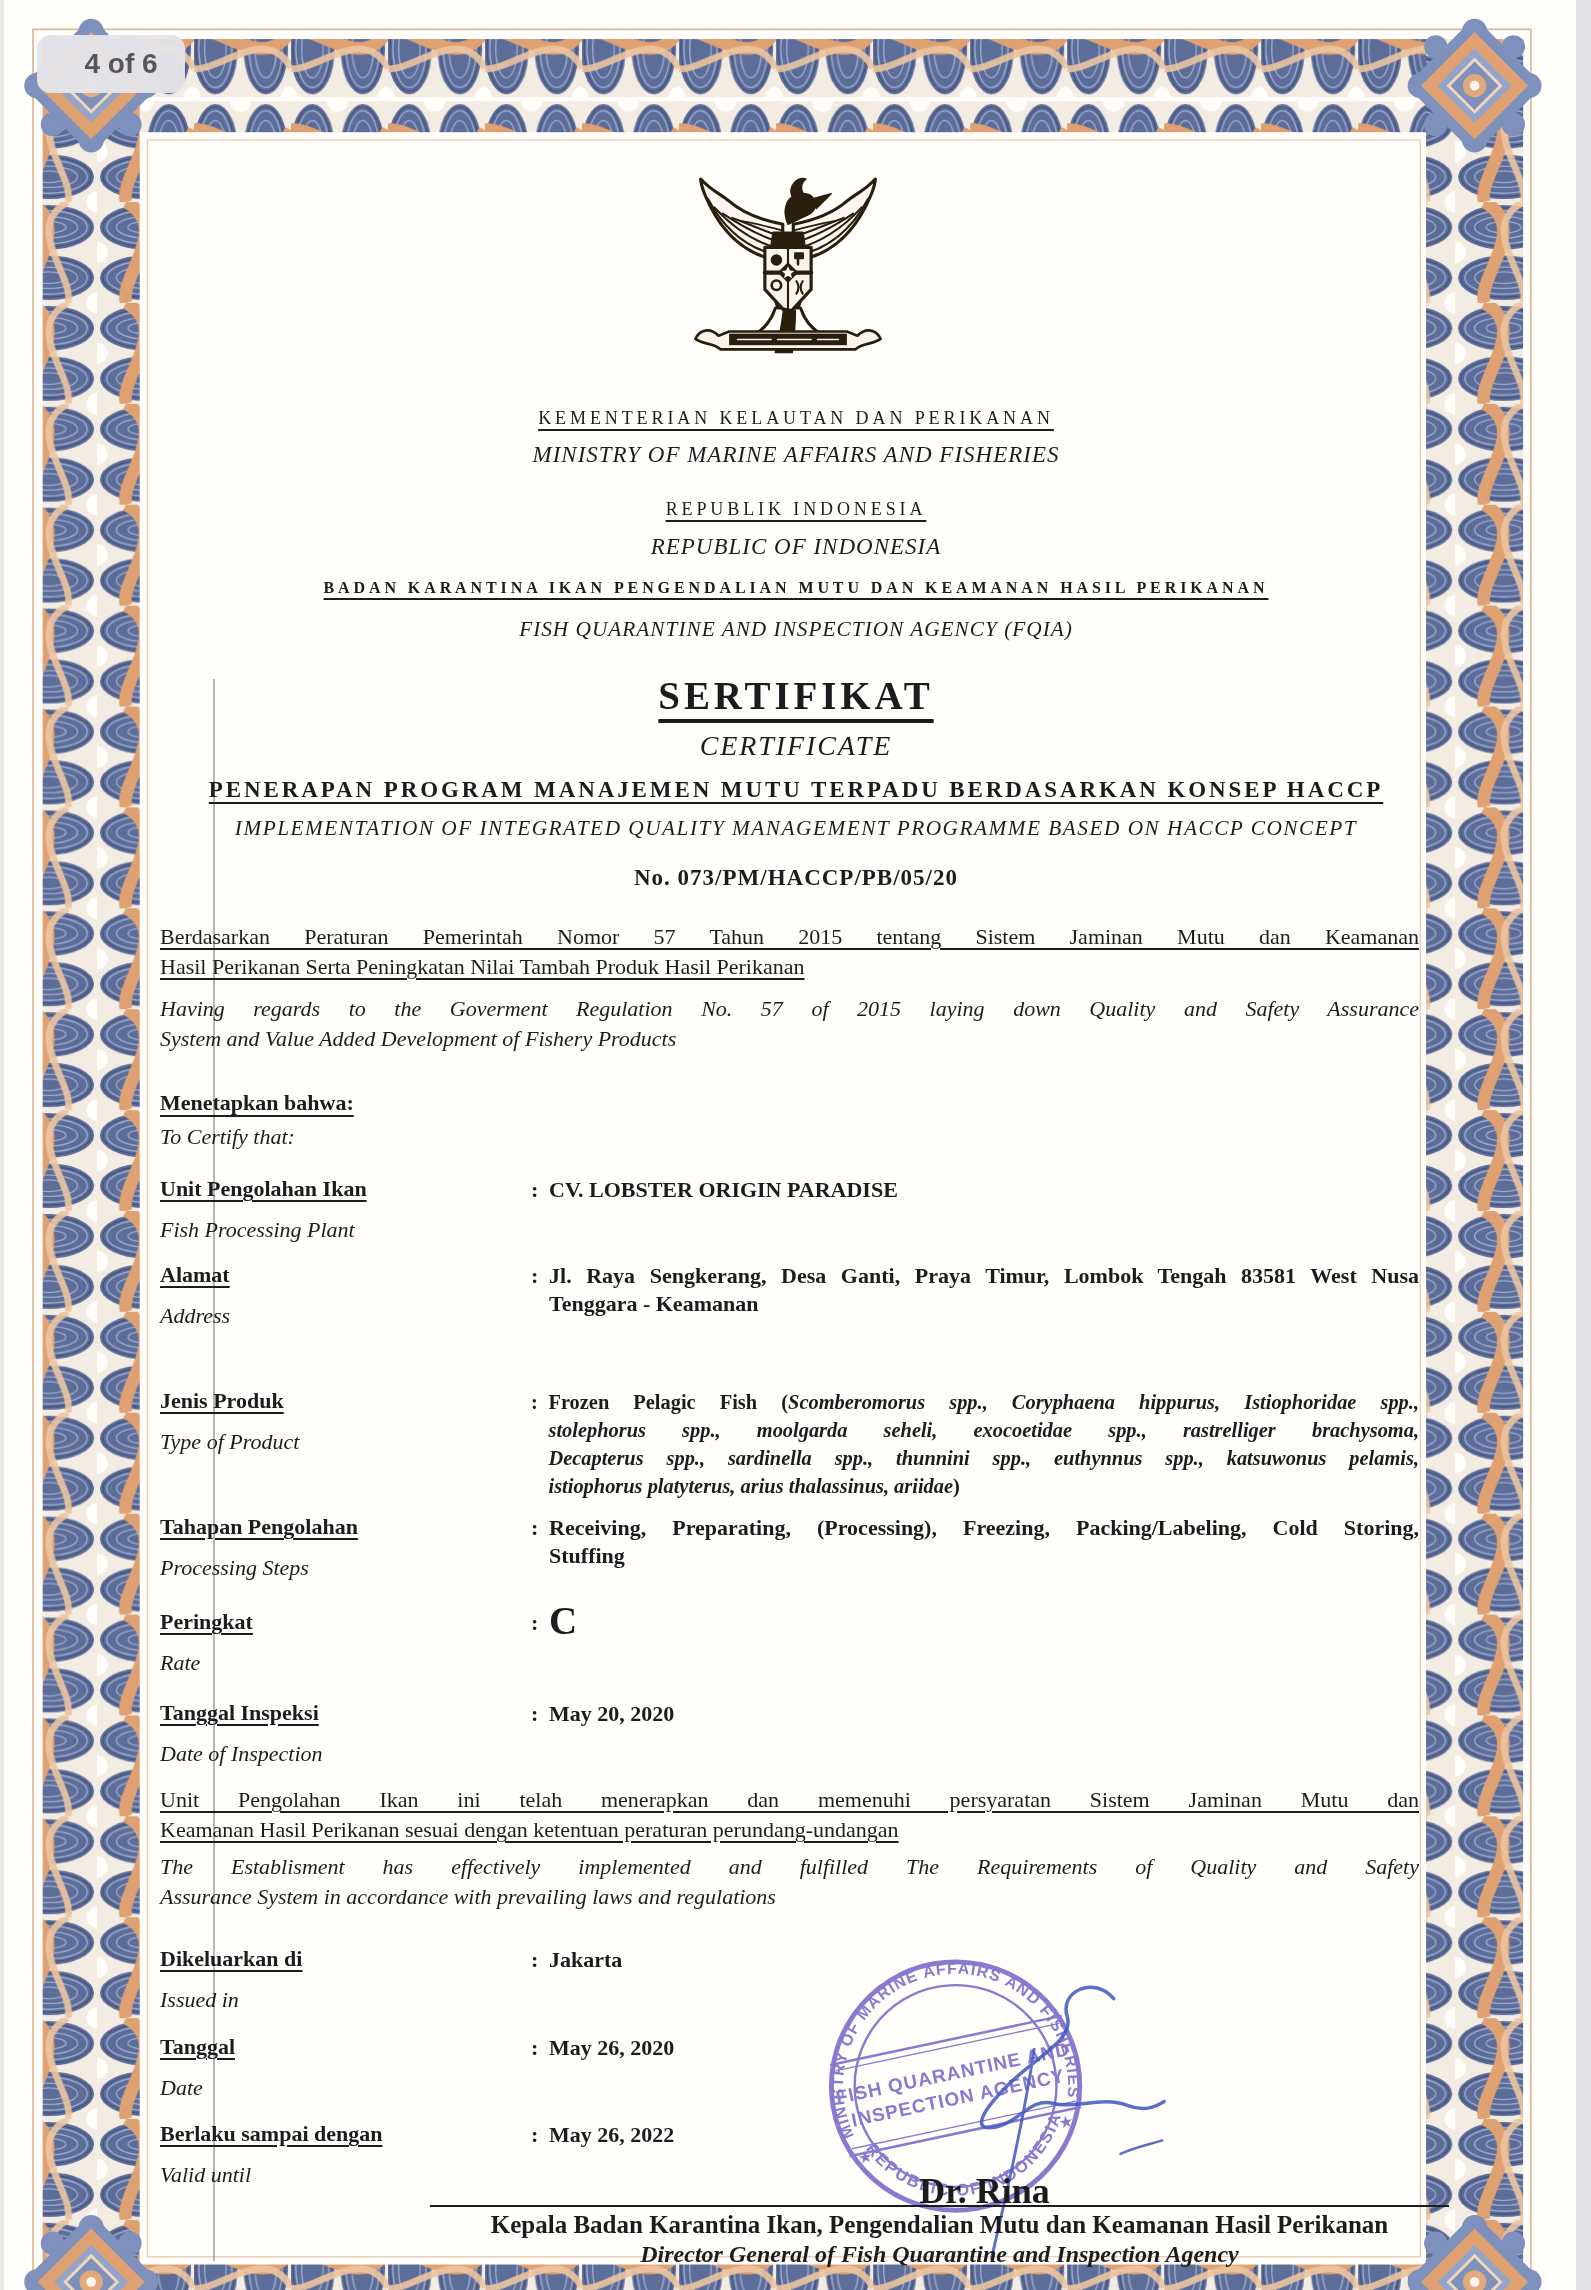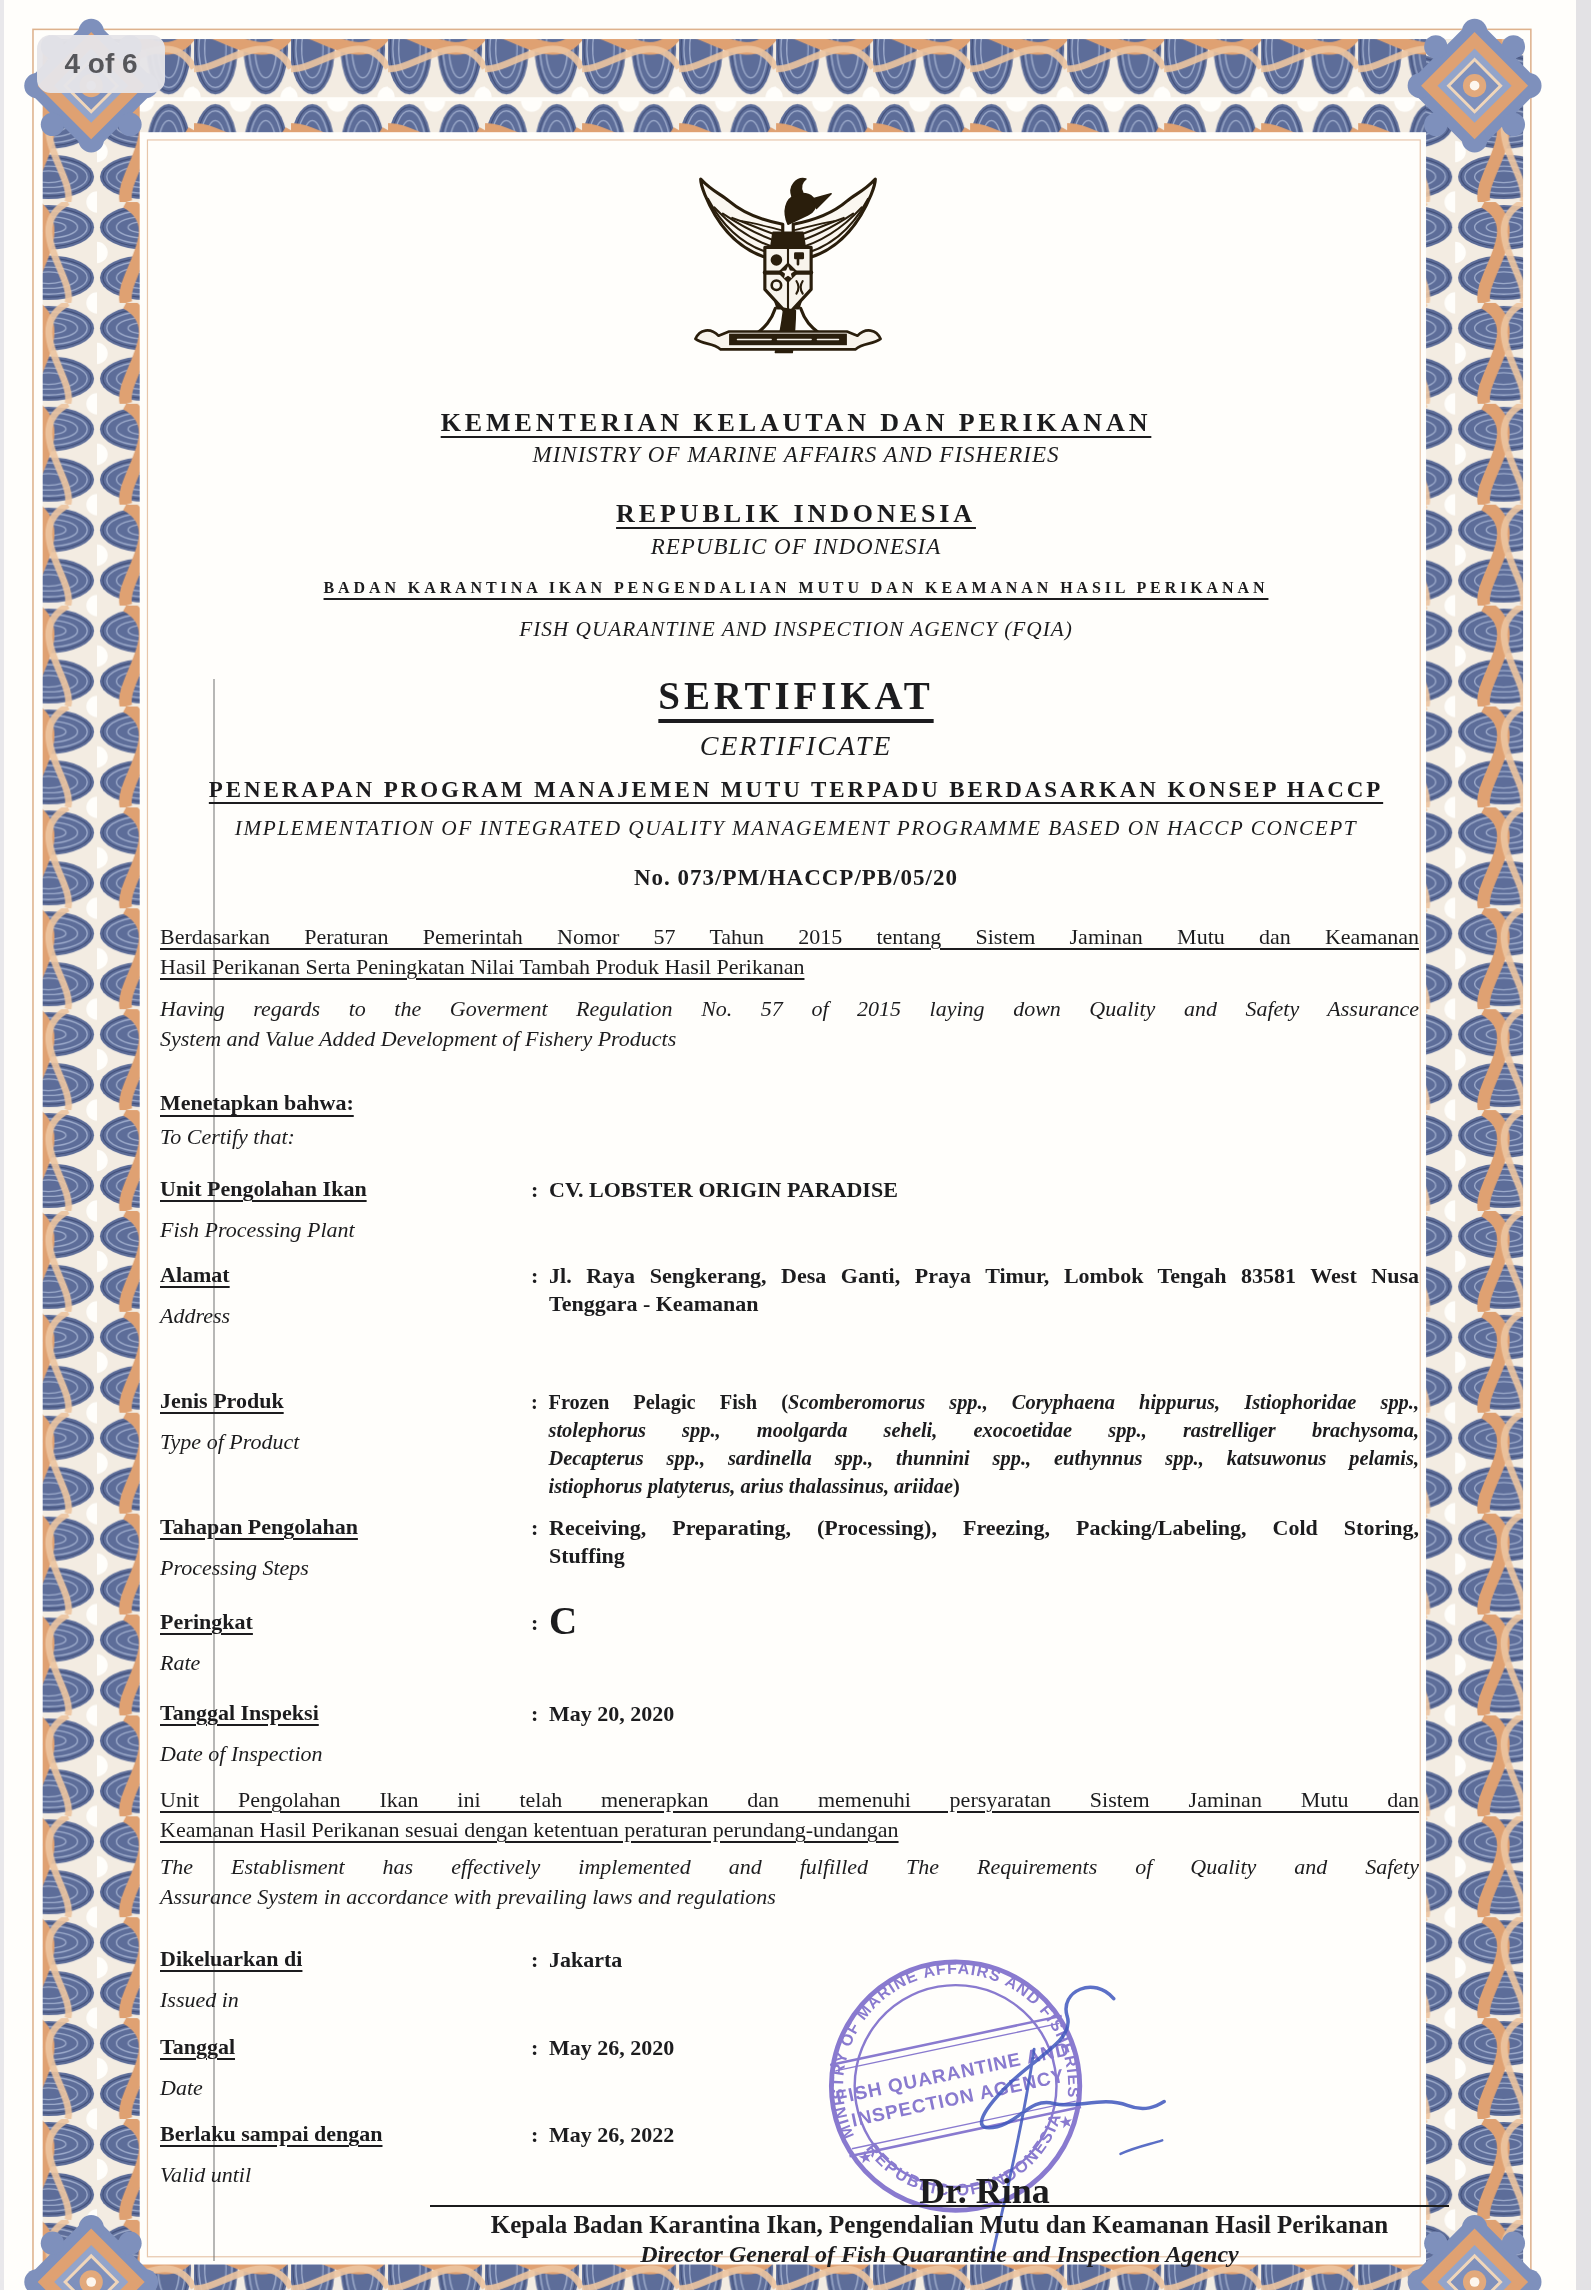--- a/index.html
+++ b/index.html
@@ -3,32 +3,32 @@
 <meta charset="utf-8">
 <style>
   html,body{margin:0;padding:0;background:#e3e2e5;}
   #canvas{position:relative;width:1591px;height:2290px;background:#fffefb;overflow:hidden;
           font-family:"Liberation Serif","DejaVu Serif",serif;color:#1c1c1e;}
   
   .edge-right{position:absolute;top:0;right:0;width:14.6px;height:100%;background:#e3e2e5;}
   .edge-left{position:absolute;top:0;left:0;width:3.9px;height:100%;background:#e9e8eb;}
   .pill{position:absolute;left:37px;top:35px;width:128px;height:58px;border-radius:13.6px;
         background:rgba(229,228,232,.96);display:flex;align-items:center;justify-content:center;
-        font-family:"Liberation Sans","DejaVu Sans",sans-serif;font-size:28px;font-weight:600;color:#56565a;z-index:9;}
+        font-family:"Liberation Sans","DejaVu Sans",sans-serif;font-size:28px;font-weight:600;color:#56565a;z-index:9;padding-left:20px;}
   .crease{position:absolute;left:213px;top:679px;width:1.9px;height:1582px;background:#6f6f6f;opacity:.5;z-index:1;}
   
   .frame{position:absolute;left:0;top:0;z-index:0;}
   .overlay{position:absolute;left:0;top:0;z-index:5;pointer-events:none;}
   .emblem{position:absolute;left:682px;top:159px;z-index:2;}
   
   .c{position:absolute;left:146px;width:1300px;text-align:center;z-index:2;}
   .blk{position:absolute;left:160px;width:1259px;z-index:2;}
   .it{font-style:italic;}
   .ul{text-decoration:underline;text-decoration-thickness:1.9px;text-underline-offset:4.9px;}
-  .h-id{font-size:26px;font-weight:bold;letter-spacing:3.9px;text-decoration:underline;text-decoration-thickness:2.4px;text-underline-offset:4.9px;}
+  .h-id{font-size:18px;font-weight:normal;letter-spacing:3.9px;text-decoration:underline;text-decoration-thickness:2.4px;text-underline-offset:4.9px;}
   .h-en{font-size:23px;font-style:italic;letter-spacing:1px;}
   .h3-id{font-size:16px;font-weight:bold;letter-spacing:3.9px;text-decoration:underline;text-decoration-thickness:2.4px;text-underline-offset:4.9px;}
   .h3-en{font-size:21.3px;font-style:italic;letter-spacing:1px;}
   .title-id{font-size:39px;font-weight:bold;letter-spacing:3.9px;text-decoration:underline;text-decoration-thickness:3.9px;text-underline-offset:9.7px;}
   .title-en{font-size:28px;font-style:italic;letter-spacing:1.9px;}
   .subj-id{font-size:23px;font-weight:bold;letter-spacing:2.9px;text-decoration:underline;text-decoration-thickness:2.4px;text-underline-offset:4.9px;}
   .subj-en{font-size:21.3px;font-style:italic;letter-spacing:1.5px;}
   .number{font-size:23px;font-weight:bold;letter-spacing:1px;}
   .para{font-size:22px;line-height:30px;}
   .para.bold-u{font-weight:normal;text-decoration:underline;text-decoration-thickness:1.9px;text-underline-offset:3.9px;}

